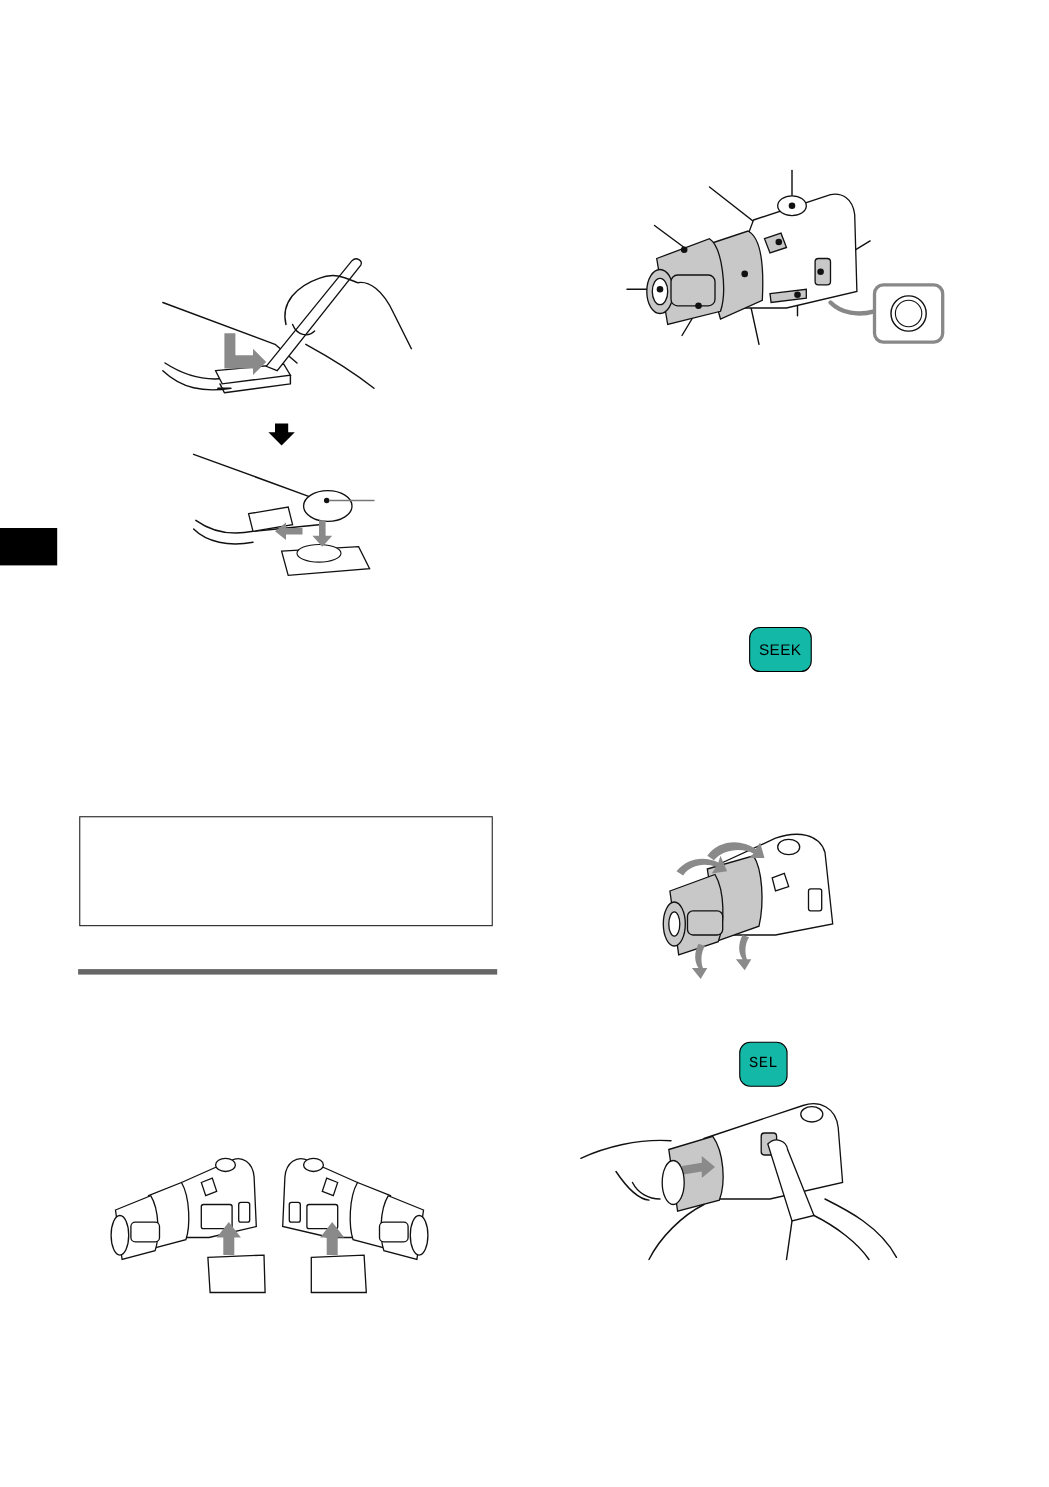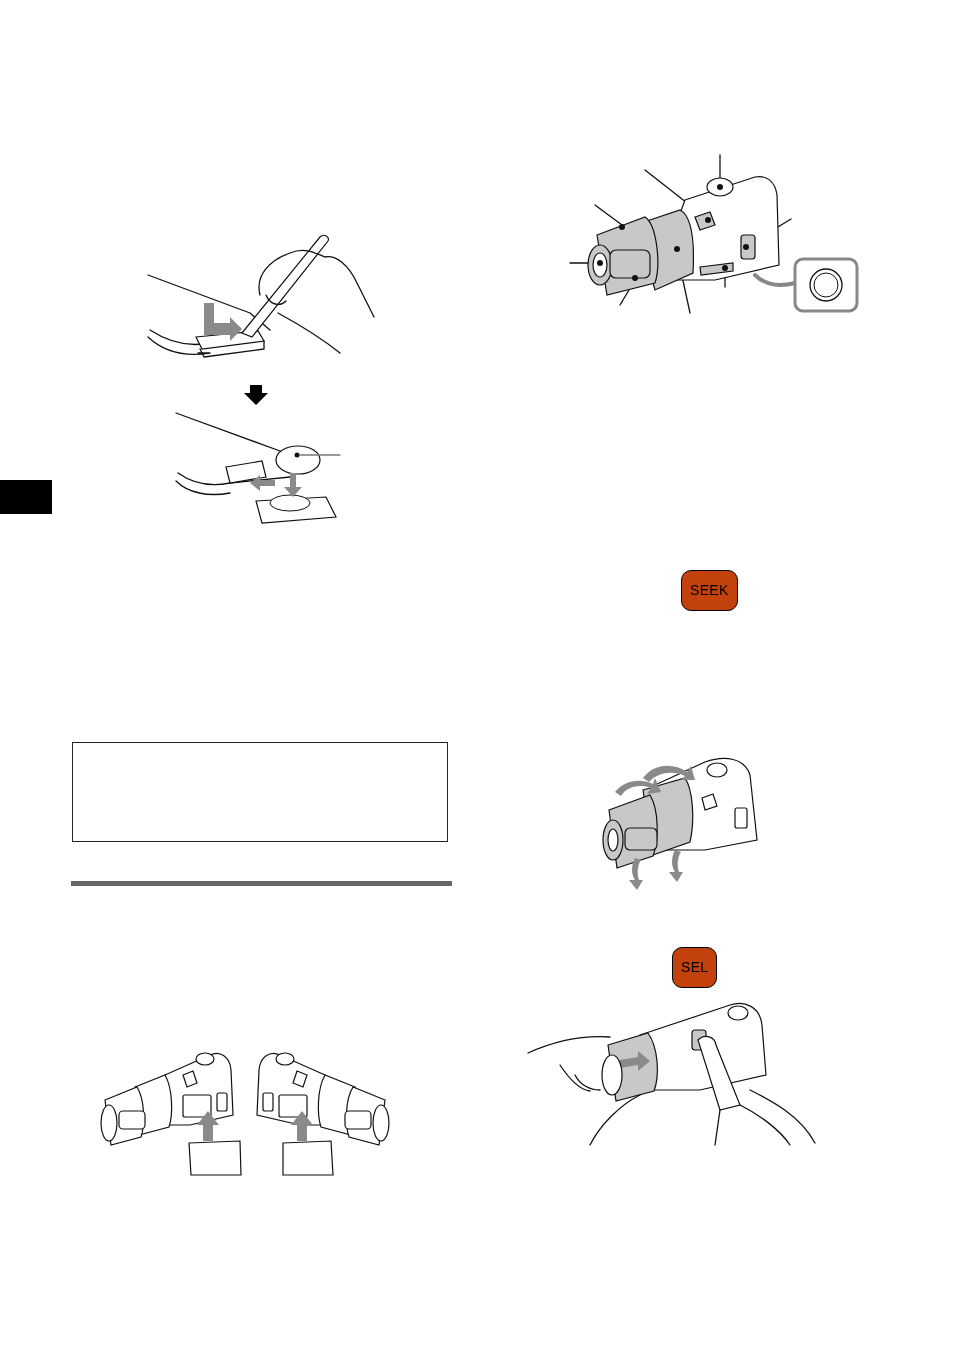--- a/index.html
+++ b/index.html
@@ -5,23 +5,23 @@
   html, body { margin: 0; padding: 0; background: #ffffff; }
   body { width: 954px; height: 1352px; position: relative; overflow: hidden;
          font-family: "Liberation Sans", sans-serif; color: #000; }
   .abs { position: absolute; }
   .page-tab { left: 0; top: 480px; width: 52px; height: 34px; background: #000; }
   .note-box { left: 72px; top: 742px; width: 376px; height: 100px;
               border: 1.5px solid #222; box-sizing: border-box; }
   .section-rule { left: 71px; top: 881px; width: 381px; height: 5px; background: #666; }
   .btn-label { display: inline-block; border: 1.3px solid #000; border-radius: 10px;
                font-size: 14px; line-height: 15px; padding: 12px 8px; letter-spacing: 0.3px;
-               background: #c2410c; }
+               background: #14b8a6; }
   .seek { left: 681px; top: 570px; }
-  .sel { left: 672px; top: 947px; }
+  .sel { left: 672px; top: 947px; font-family: Liberation Mono, monospace; }
   svg { position: absolute; overflow: visible; }
   .ln { fill: none; stroke: #111; stroke-width: 1.3; stroke-linecap: round; stroke-linejoin: round; }
   .gr { fill: #c8c8c8; stroke: #111; stroke-width: 1.2; }
   .wh { fill: #fff; stroke: #111; stroke-width: 1.2; }
   .arrowg { fill: #8a8a8a; stroke: none; }
   .dot { fill: #111; }
 </style>
 </head>
 <body>
 

